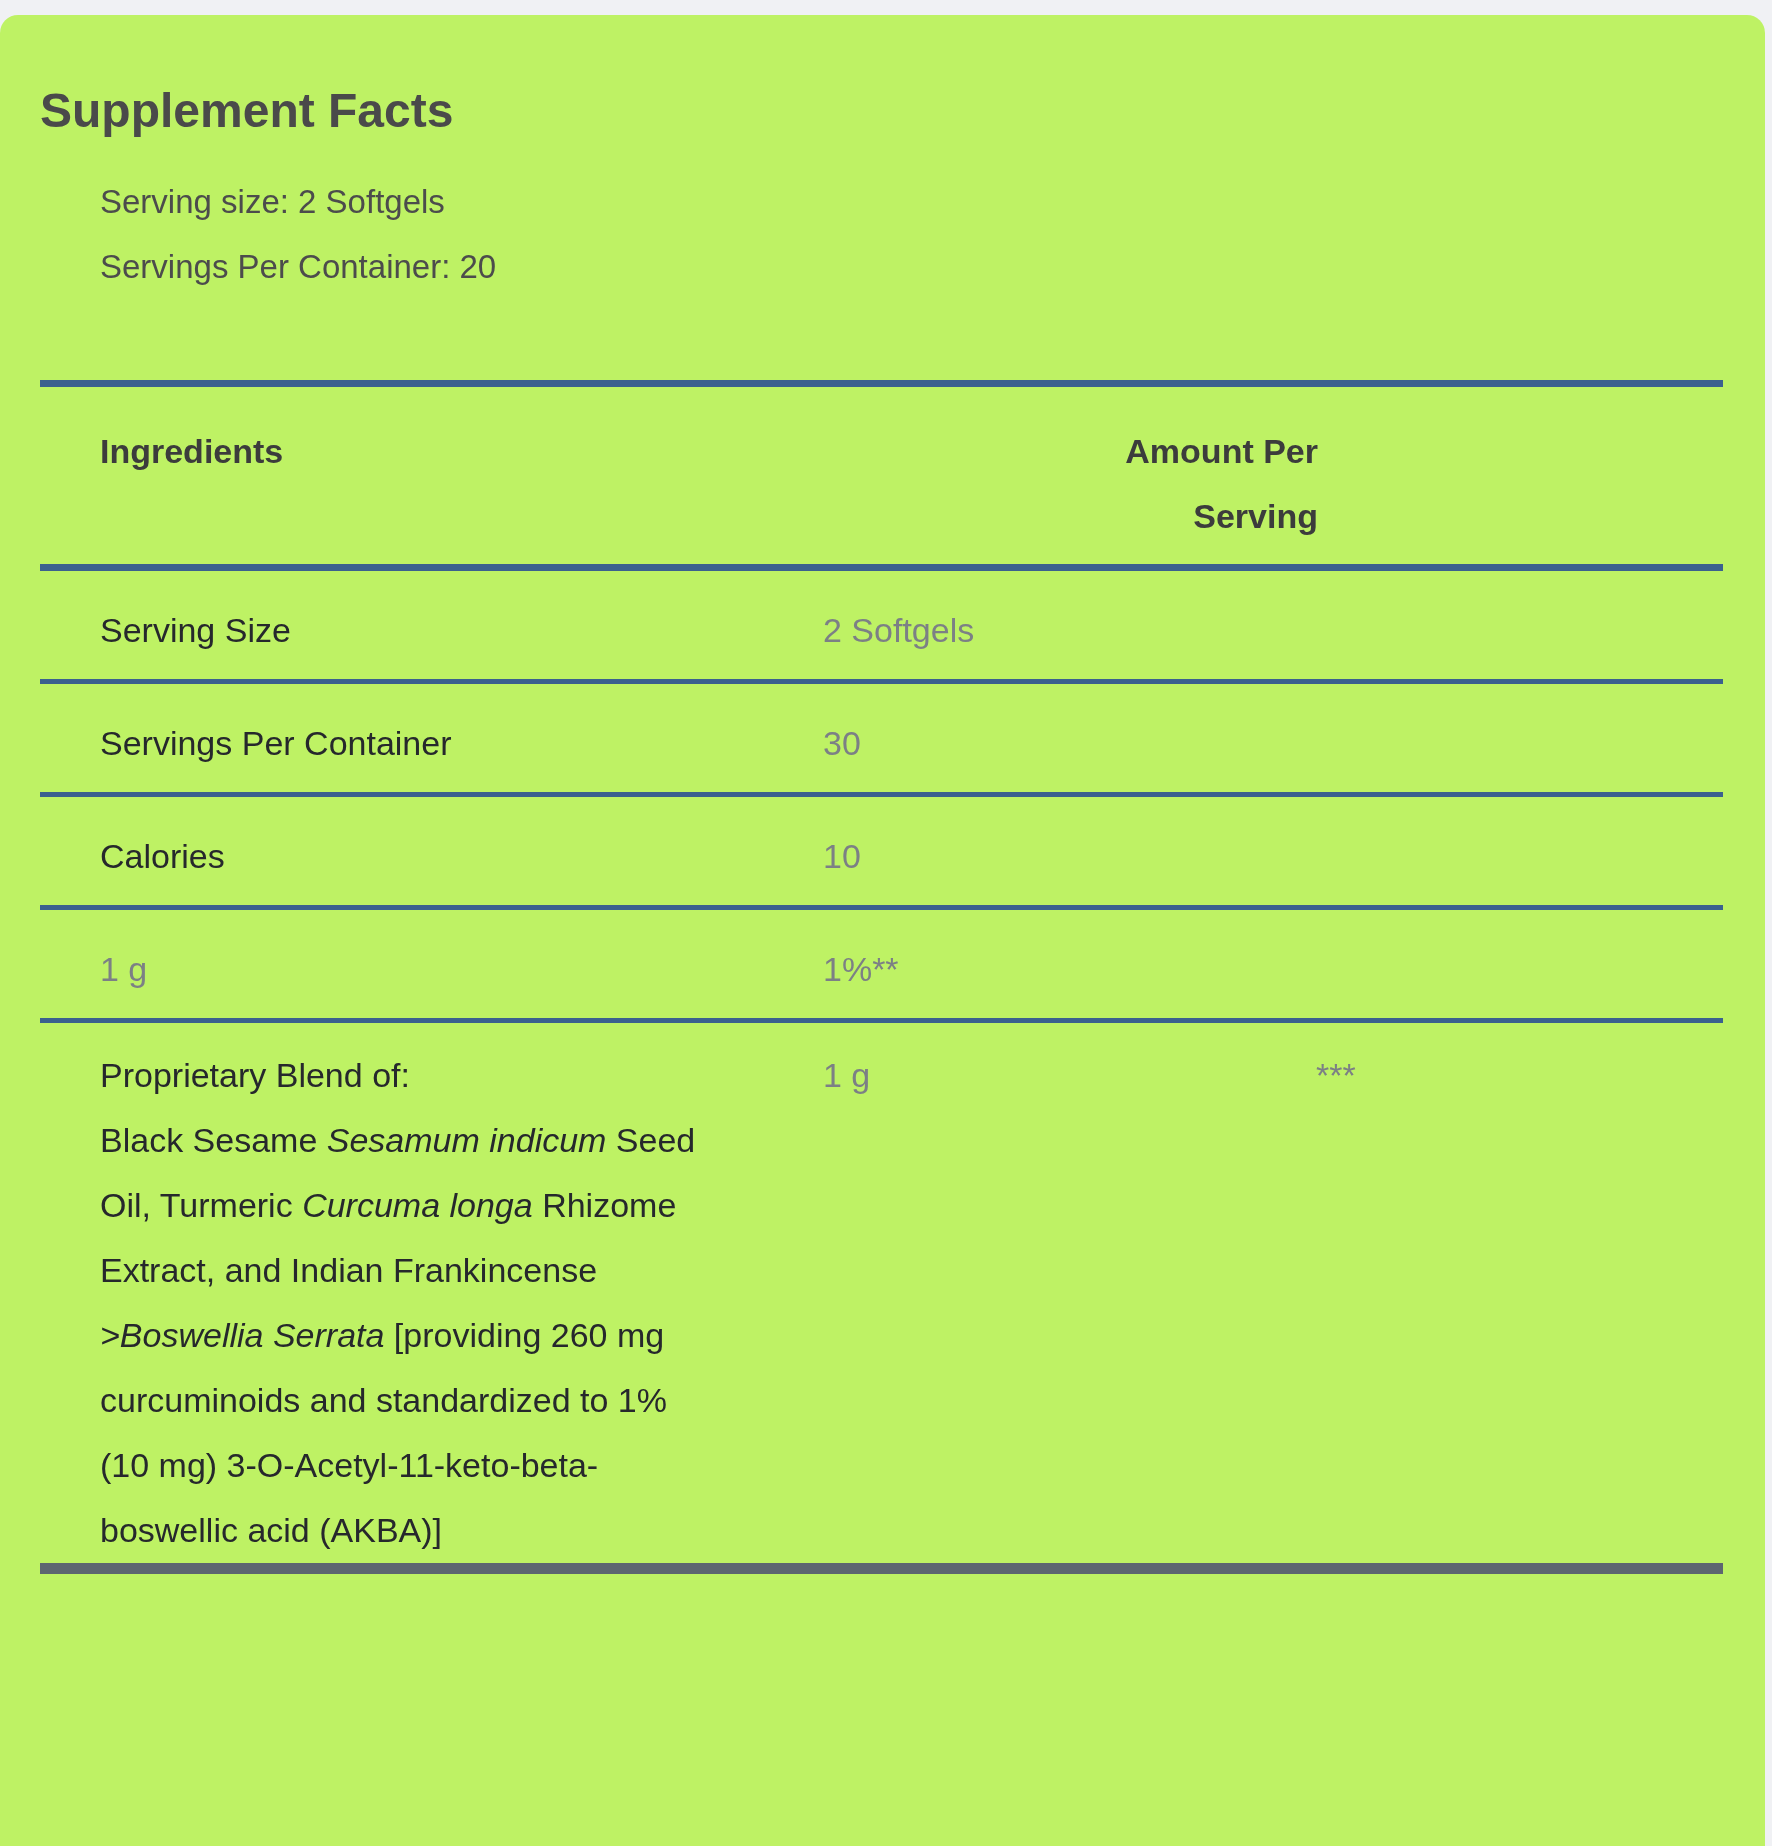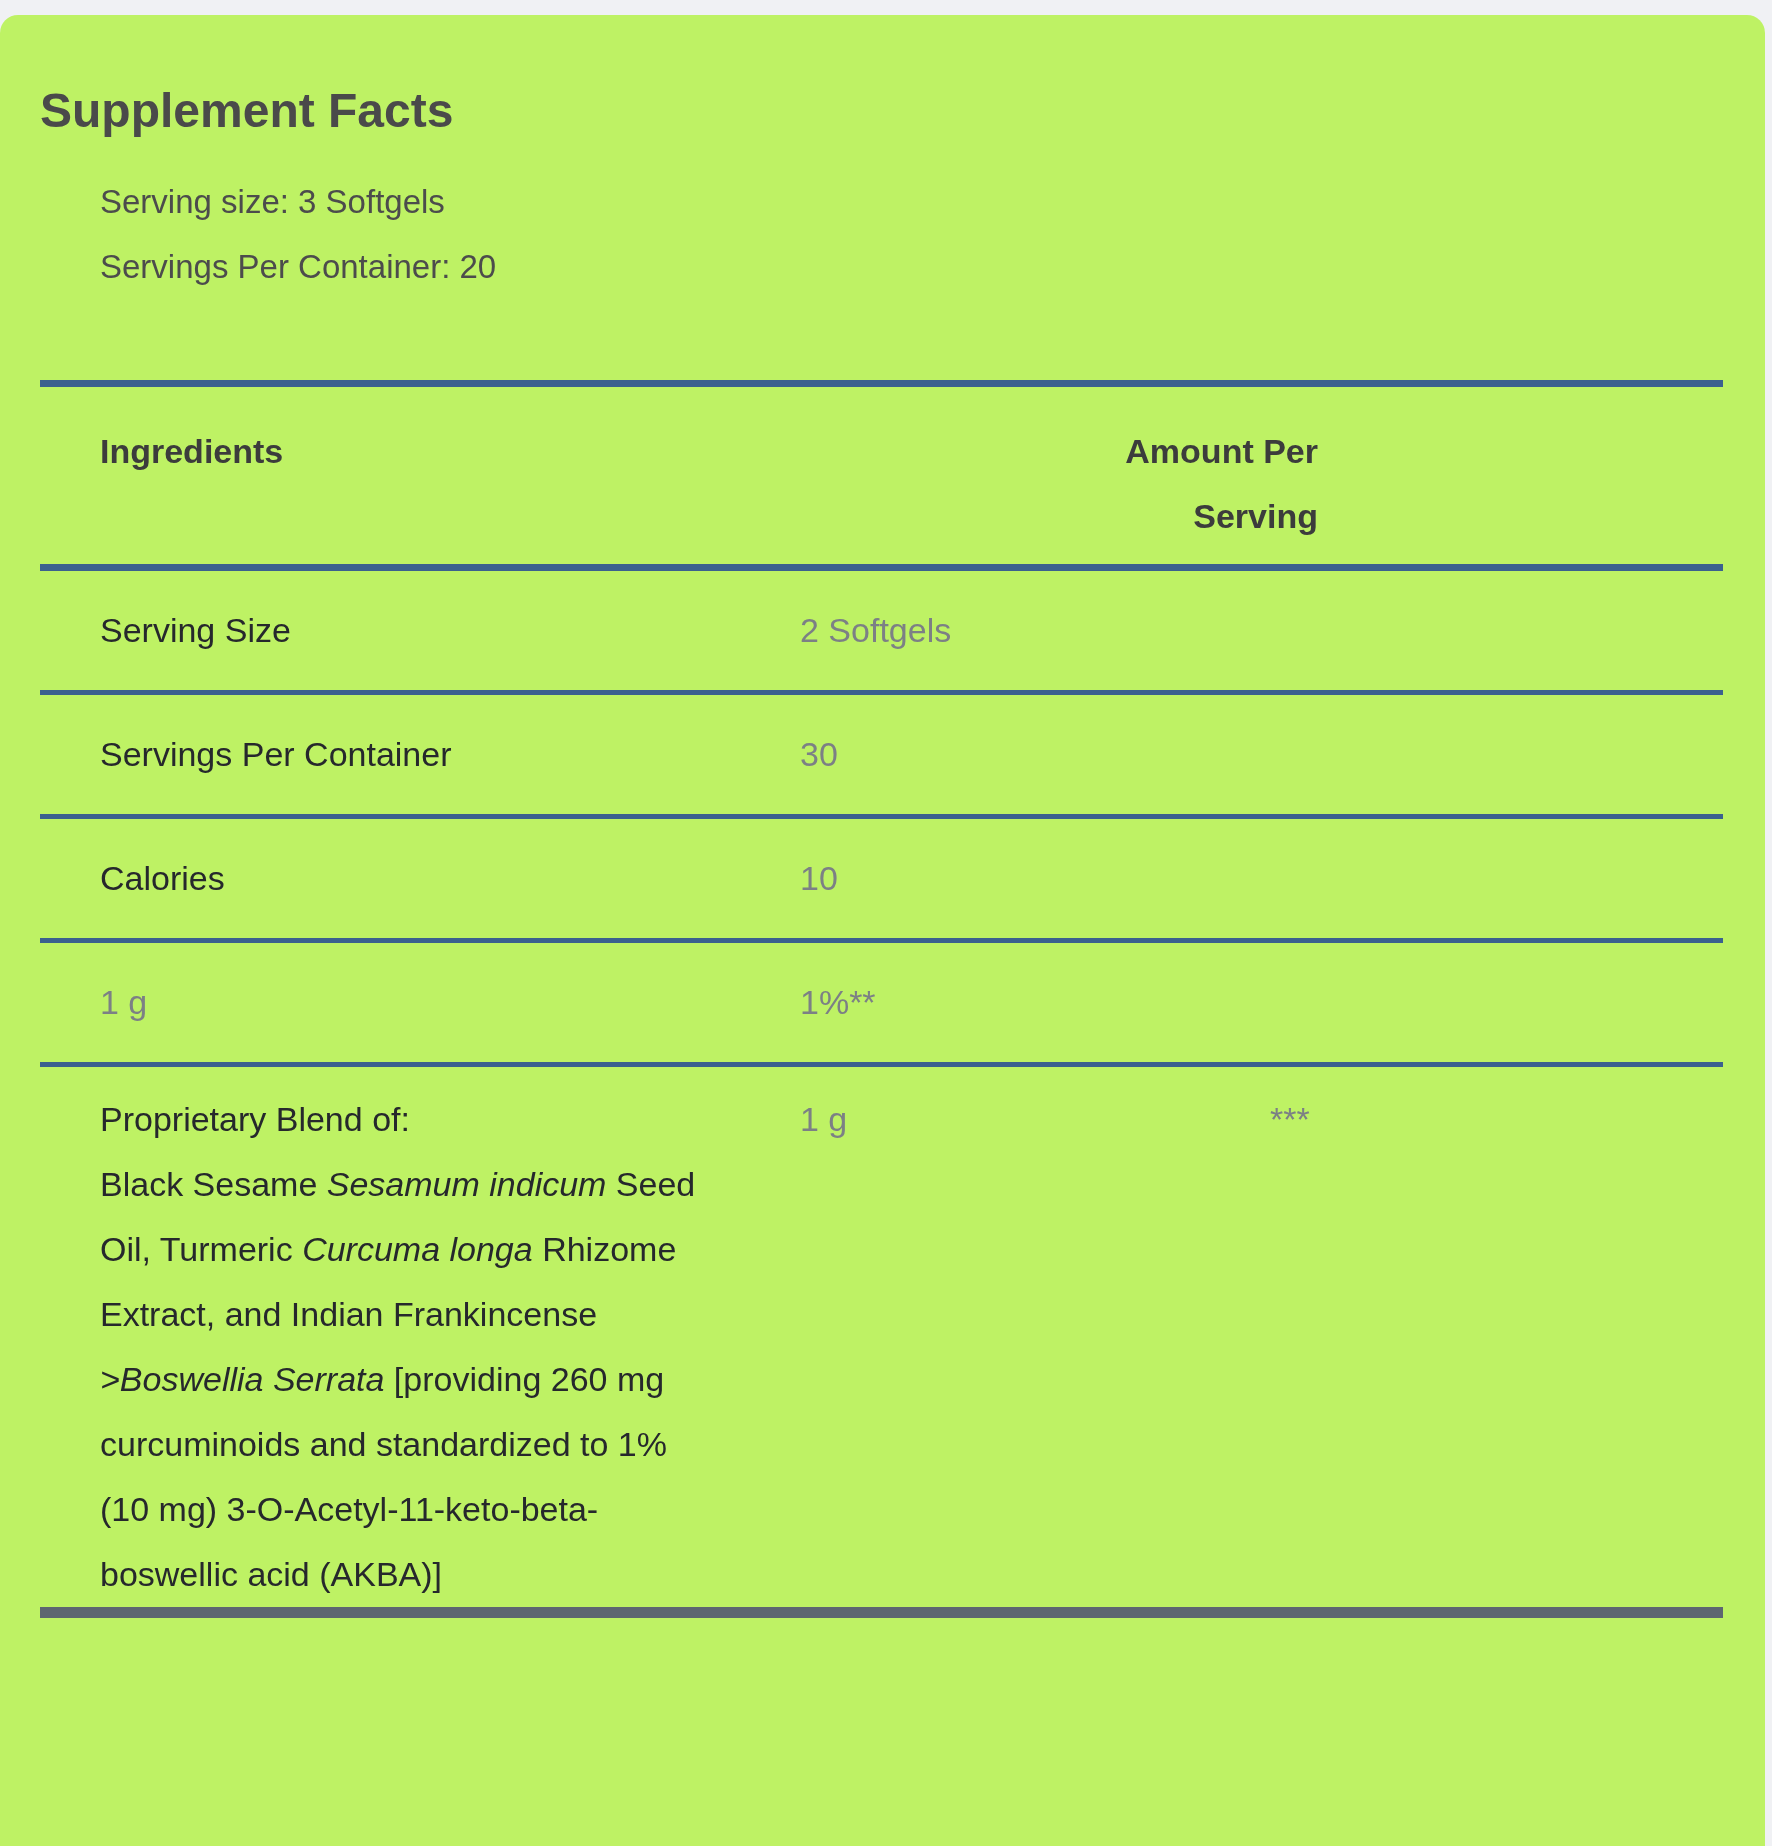--- a/index.html
+++ b/index.html
@@ -40,25 +40,26 @@
     font-size: 34px; font-weight: 700; line-height: 65px;
     color: #3c3c3c;
     align-items: start;
     gap: 48px;
   }
   .thead .c2 { text-align: right; white-space: pre-line; }
 
   .trow {
     display: grid;
     grid-template-columns: 700px 470px 420px;
-    padding: 27px 33px 27px 60px;
+    padding: 27px 33px 16px 60px;
     border-bottom: 5px solid #3b618e;
     font-size: 34px; line-height: 65px;
     color: #26282c;
     align-items: start;
+    gap: 23px;
   }
   .trow:last-child { border-bottom: 11px solid #5d6670; }
   .trow.blend { padding-top: 20px; padding-bottom: 0; }
   .trow .c1 { white-space: pre-line; }
   .trow .c2, .trow .c3 { text-align: left; color: #7c8085; }
   .trow .c1 em { font-style: italic; }
 
   .footnotes {
     margin: 48px 0 0 60px;
     font-size: 34px; line-height: 66px;
@@ -66,21 +67,21 @@
   }
 </style>
 </head>
 <body>
 
 <div class="card">
   <div class="content">
 
     <h1 class="title">Supplement Facts</h1>
 
-    <div class="sub">Serving size: 3 Softgels</div>
+    <div class="sub">Serving size: 2 Softgels</div>
     <div class="sub">Servings Per Container: 20</div>
 
     <div class="facts-table">
       <div class="thead">
         <div class="c1">Ingredients</div>
         <div class="c2">Amount Per
 Serving</div>
         <div class="c3"></div>
       </div>
       <div id="rows">

